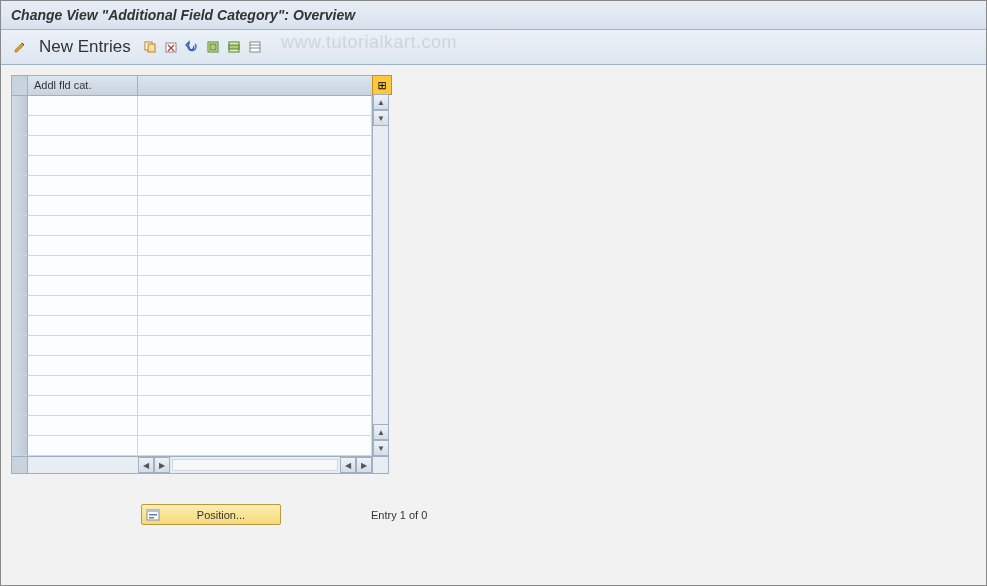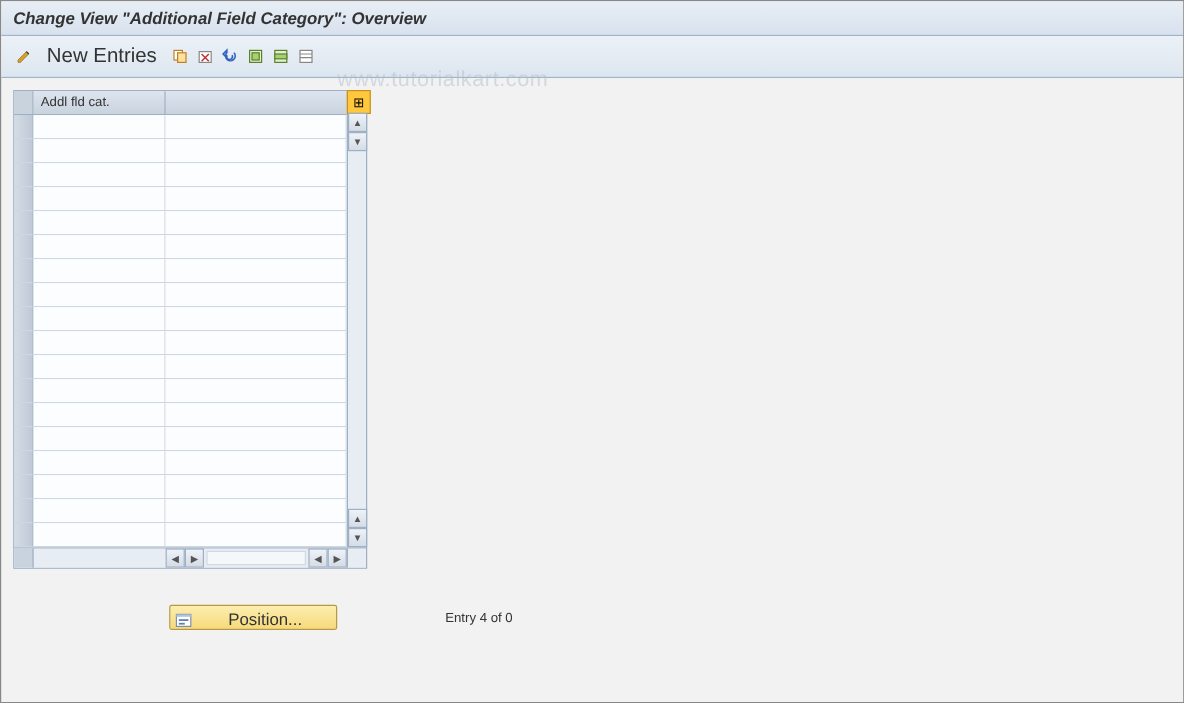--- a/index.html
+++ b/index.html
@@ -50,27 +50,26 @@
     }
     .watermark {
       position: absolute;
       left: 280px;
       top: 2px;
       font-size: 18px;
       font-weight: normal;
       color: rgba(180, 190, 205, 0.5);
       letter-spacing: 0.5px;
       pointer-events: none;
-      margin-top: 24px;
     }
     .content { padding: 10px; }
     .table-outer {
       border: 1px solid #a0b0c4;
       background: #e7edf3;
-      width: 295px;
+      width: 378px;
       position: relative;
     }
     .table-wrapper { display: flex; }
     .row-selectors {
       display: flex;
       flex-direction: column;
       background: #c9d3de;
     }
     .row-sel-header {
       width: 16px;
@@ -156,26 +155,26 @@
       align-items: center;
       gap: 90px;
       padding-left: 130px;
     }
     .position-btn {
       width: 140px;
       height: 21px;
       background: linear-gradient(to bottom, #fceeb0, #f6d97a);
       border: 1px solid #b89840;
       display: flex;
-      align-items: flex-end;
+      align-items: center;
       padding: 0 4px;
       cursor: pointer;
       border-radius: 2px;
       color: #333;
-      font-size: 14px;
+      font-size: 11px;
       gap: 6px;
     }
     .position-btn-icon {
       width: 14px; height: 14px;
       display: flex; align-items: center; justify-content: center;
     }
     .status-text { font-size: 11px; color: #333; }
     svg { display: block; }
   </style>
 </head>
@@ -367,15 +366,15 @@
       <span class="position-btn-icon">
         <svg width="14" height="14" viewBox="0 0 14 14">
             <rect x="1" y="2" width="12" height="10" fill="#fff" stroke="#7a90b0"></rect>
             <rect x="1" y="2" width="12" height="2" fill="#b0c4dc"></rect>
             <rect x="3" y="6" width="8" height="1.5" fill="#6080b0"></rect>
             <rect x="3" y="9" width="5" height="1.5" fill="#6080b0"></rect>
           </svg>
       </span>
       <span style="flex:1;text-align:center;">Position...</span>
     </div>
-    <div class="status-text">Entry 4 of 0</div>
+    <div class="status-text">Entry 1 of 0</div>
   </div>
 </div>
 
 </body></html>

